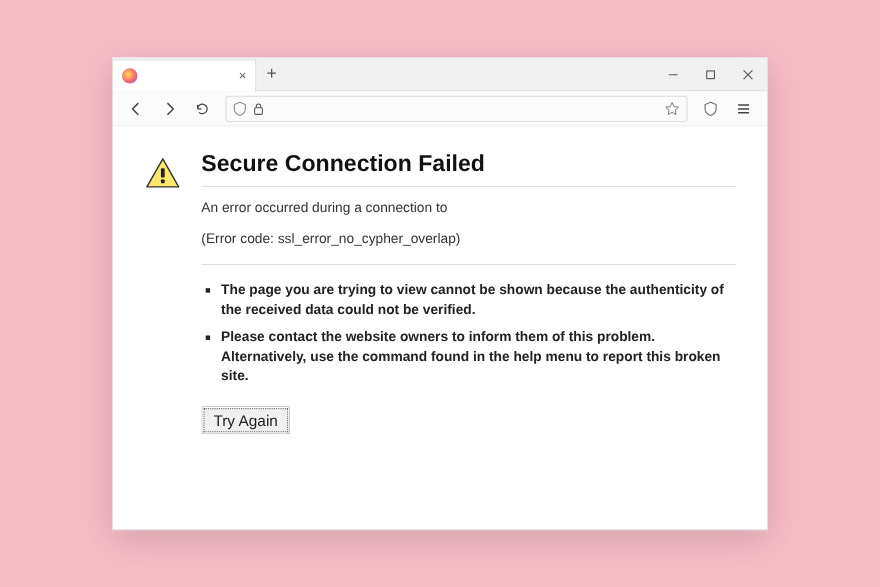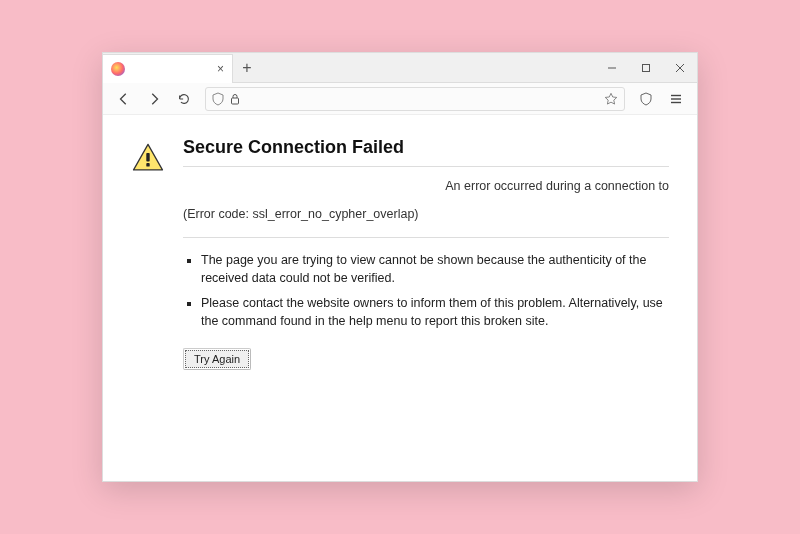--- a/index.html
+++ b/index.html
@@ -79,30 +79,30 @@
     .content {
       flex:1;
       background:#fff;
       overflow:auto;
       padding: 22px 28px 20px 28px;
     }
     .error-block { display:flex; gap:18px; }
     .warn-icon { width:34px; height:34px; flex-shrink:0; margin-top:4px; }
     .error-body { flex:1; font-size:12.5px; color:#222; }
     .error-title {
-      font-size:18px; font-weight:600; color:#111;
+      font-size:21px; font-weight:600; color:#111;
       padding-bottom:8px; border-bottom:1px solid #ddd; margin-bottom:12px;
     }
-    .error-line { margin-bottom:14px; color:#333;text-align:right; }
+    .error-line { margin-bottom:14px; color:#333; }
     .error-code { margin-bottom:16px; color:#333; }
     .hr2 { border:none; border-top:1px solid #ddd; margin:10px 0 14px 0; }
-    .bullets { list-style:square; padding-left:18px; margin-bottom:18px; }
+    .bullets { list-style:square; padding-left:18px; margin-bottom:18px;font-weight:bold; }
     .bullets li { margin-bottom:8px; line-height:1.4; color:#222; }
     .try-again {
-      font-family: inherit; font-size:11px; padding:4px 10px;
+      font-family: inherit; font-size:14px; padding:4px 10px;
       background:#f0f0f0; border:1px solid #bbb; border-top-color:#ccc; border-left-color:#ccc;
       border-radius:2px; cursor:pointer; color:#222;
       box-shadow: inset 0 0 0 1px #fff;
       outline: 1px dotted #666;
       outline-offset: -3px;
     }
     svg { display:block; }
   </style>
 </head>
 <body>

